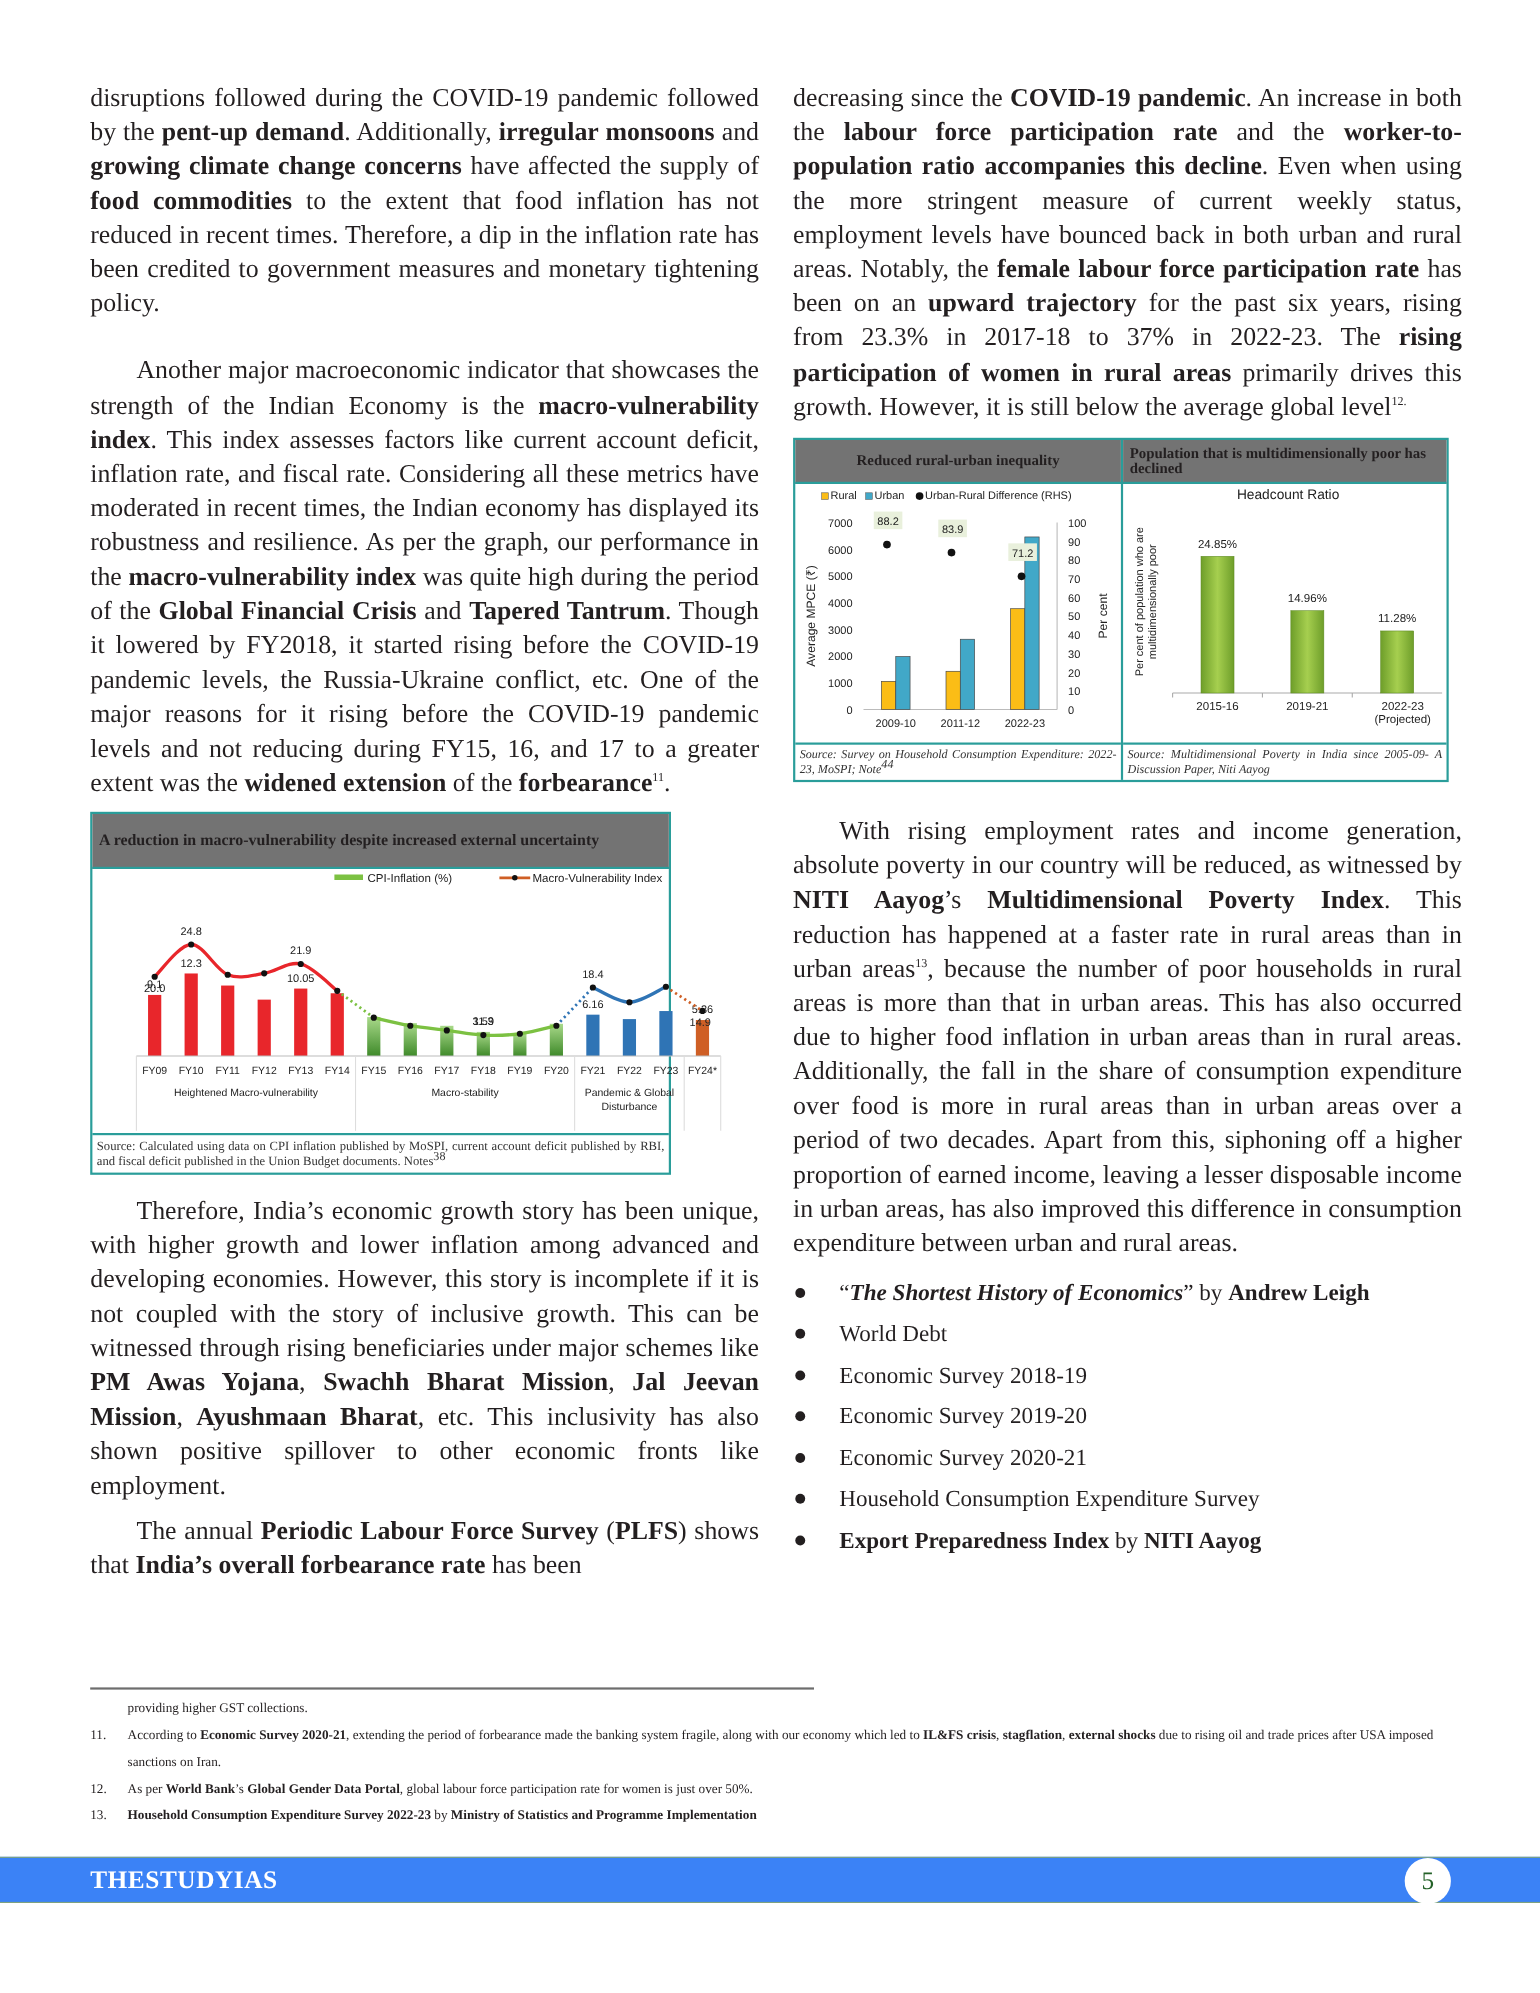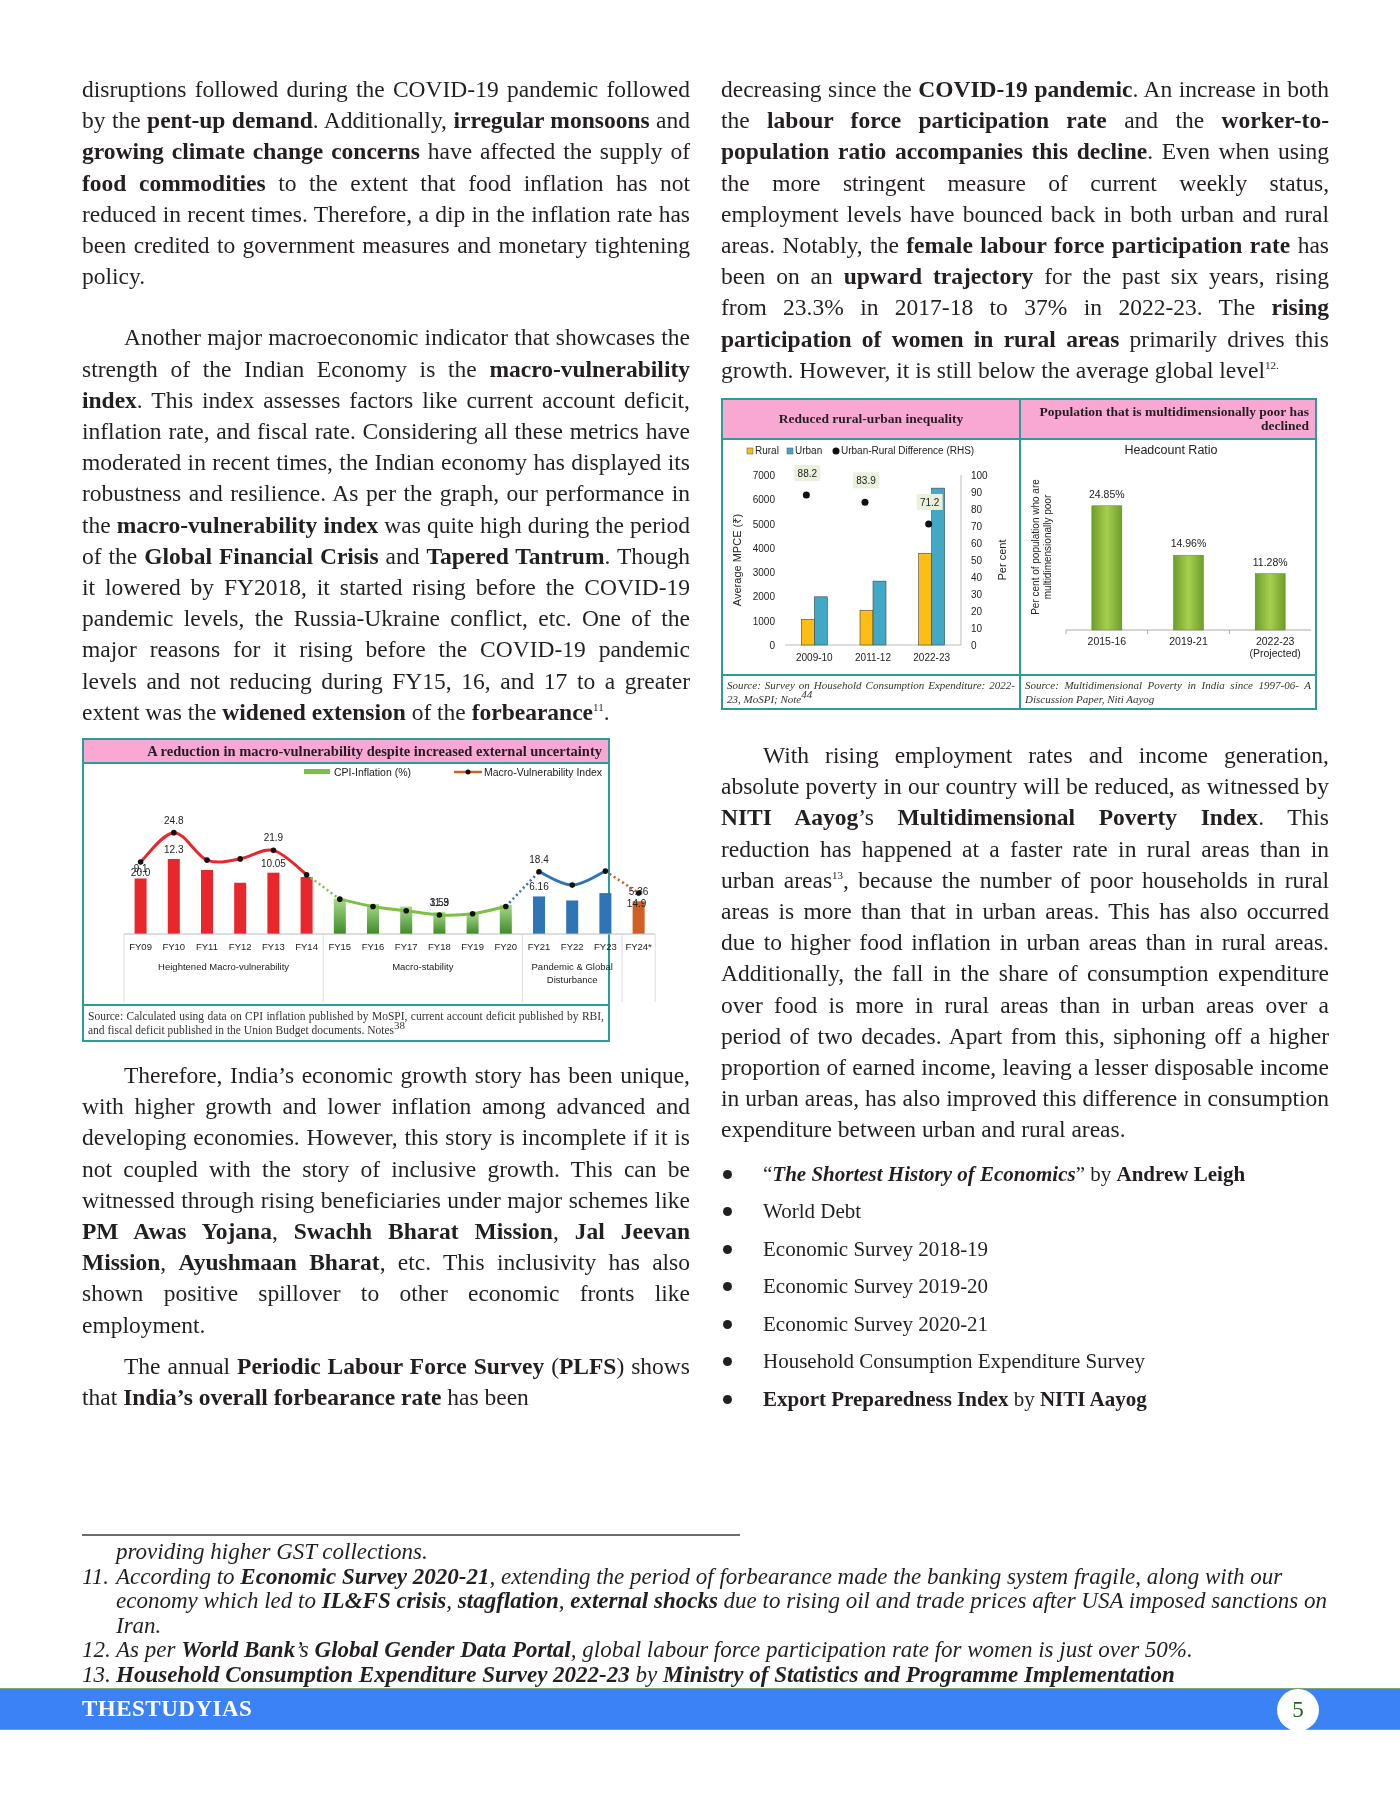--- a/index.html
+++ b/index.html
@@ -10,40 +10,40 @@
   .col-right { left: 721px; }
   p.body { font-size: 23.5px; line-height: 31.2px; text-align: justify; text-align-last: left; hyphens: none; }
   p.indent { text-indent: 42px; }
   p + p { margin-top: 10px; }
   .gap-lg { margin-top: 30px !important; }
   b { font-weight: bold; }
   sup { font-size: 11px; vertical-align: super; line-height: 0; }
 
   
   .box { border: 2px solid #2a9d9a; background: #fff; }
-  .box-head { background: #f9a8d4; border-bottom: 2px solid #2a9d9a; text-align: right; font-weight: bold; font-size: 14.5px; line-height: 16px; padding: 3px 6px; color: #231f20; }
+  .box-head { background: #737373; border-bottom: 2px solid #2a9d9a; text-align: left; font-weight: bold; font-size: 14.5px; line-height: 16px; padding: 16px 6px; color: #231f20; }
   .box-source { border-top: 2px solid #2a9d9a; font-size: 11.5px; line-height: 14px; padding: 3px 4px; text-align: justify; text-align-last: left; color: #333; }
 
   #mvi-box { margin-top: 10px; width: 528px; }
   #mvi-svg { display: block; }
 
   #dual-box { margin-top: 12px; width: 596px; display: grid; grid-template-columns: 296px 296px; }
   #dual-box > .cell { position: relative; }
   #dual-box > .cell + .cell { border-left: 2px solid #2a9d9a; }
   #dual-box .box-head { height: 40px; display: flex; align-items: center; justify-content: center; font-size: 13.5px; line-height: 14px; }
   #dual-box .box-source { height: 34px; font-size: 11px; line-height: 13.5px; font-style: italic; }
 
   h2.sources { font-family: "Liberation Serif", serif; color: #27702f; font-size: 27px; font-weight: bold; margin-top: 20px; }
   ul.src { list-style: none; margin-top: 10px; }
   ul.src li { font-size: 21px; line-height: 37.5px; position: relative; padding-left: 42px; }
   ul.src li .bullet { position: absolute; left: 2px; top: 14px; width: 9px; height: 9px; border-radius: 50%; background: #231f20; }
 
   
   .fn-rule { position: absolute; left: 82px; top: 1534px; width: 658px; height: 2px; background: #6d6d6d; }
-  .footnotes { position: absolute; left: 82px; top: 1540px; width: 1260px; font-size: 23px; line-height: 24.5px; font-style: italic; }
+  .footnotes { position: absolute; left: 82px; top: 1540px; width: 1260px; font-size: 12px; line-height: 24.5px; }
   .fn { position: relative; padding-left: 34px; }
   .fn .num { position: absolute; left: 0; top: 0; }
 
   
   .footer { position: absolute; left: 0; top: 1688px; width: 1400px; height: 42px; background: #3b82f6; border-top: 1px solid #7ea27f; border-bottom: 1px solid #7ea27f; }
   .footer .brand { position: absolute; left: 82px; top: 7px; color: #fff; font-weight: bold; font-size: 23px; letter-spacing: 0.5px; font-family: "Liberation Serif", serif; }
   .footer .pageno { position: absolute; left: 1277px; top: 0px; width: 42px; height: 42px; border-radius: 50%; background: #fff; color: #236127; text-align: center; font-size: 23px; line-height: 42px; font-family: "Liberation Serif", serif; }
 </style>
 </head>
 <body>
@@ -228,21 +228,21 @@
           <line x1="126.66666666666667" y1="190" x2="126.66666666666667" y2="194" stroke="#aaa"></line>
           <rect x="152.5" y="115.19999999999999" width="30" height="74.80000000000001" fill="url(#povg)" stroke="#5d8a22" stroke-width="0.5"></rect>
           <text x="167.5" y="107.19999999999999" font-size="10.5" font-family="&quot;Liberation Sans&quot;, sans-serif" text-anchor="middle" fill="#222">14.96%</text>
           <text x="167.5" y="205" font-size="10.5" font-family="&quot;Liberation Sans&quot;, sans-serif" text-anchor="middle" fill="#222">2019-21</text>
           <line x1="208.33333333333334" y1="190" x2="208.33333333333334" y2="194" stroke="#aaa"></line>
           <rect x="234.16666666666669" y="133.6" width="30" height="56.400000000000006" fill="url(#povg)" stroke="#5d8a22" stroke-width="0.5"></rect>
           <text x="249.16666666666669" y="125.6" font-size="10.5" font-family="&quot;Liberation Sans&quot;, sans-serif" text-anchor="middle" fill="#222">11.28%</text>
           <text x="254.16666666666669" y="205" font-size="10.5" font-family="&quot;Liberation Sans&quot;, sans-serif" text-anchor="middle" fill="#222">2022-23</text>
           <text x="254.16666666666669" y="217" font-size="10.5" font-family="&quot;Liberation Sans&quot;, sans-serif" text-anchor="middle" fill="#222">(Projected)</text>
         </svg>
-      <div class="box-source">Source: Multidimensional Poverty in India since 1997-06- A Discussion Paper, Niti Aayog</div>
+      <div class="box-source">Source: Multidimensional Poverty in India since 2005-09- A Discussion Paper, Niti Aayog</div>
     </div>
   </div>
 
   <p class="body indent" style="margin-top:30px"><span>With rising employment rates and income generation, absolute poverty in our country will be reduced, as witnessed by </span><b>NITI Aayog</b><span>’s </span><b>Multidimensional Poverty Index</b><span>. This reduction has happened at a faster rate in rural areas than in urban areas</span><sup>13</sup><span>, because the number of poor households in rural areas is more than that in urban areas. This has also occurred due to higher food inflation in urban areas than in rural areas. Additionally, the fall in the share of consumption expenditure over food is more in rural areas than in urban areas over a period of two decades. Apart from this, siphoning off a higher proportion of earned income, leaving a lesser disposable income in urban areas, has also improved this difference in consumption expenditure between urban and rural areas.</span></p>
 
   <ul class="src" id="src-list">
       <li><span class="bullet"></span><span>“</span><b style="font-style: italic;">The Shortest History of Economics</b><span>” by </span><b>Andrew Leigh</b></li>
       <li><span class="bullet"></span><span>World Debt</span></li>
       <li><span class="bullet"></span><span>Economic Survey 2018-19</span></li>
       <li><span class="bullet"></span><span>Economic Survey 2019-20</span></li>

